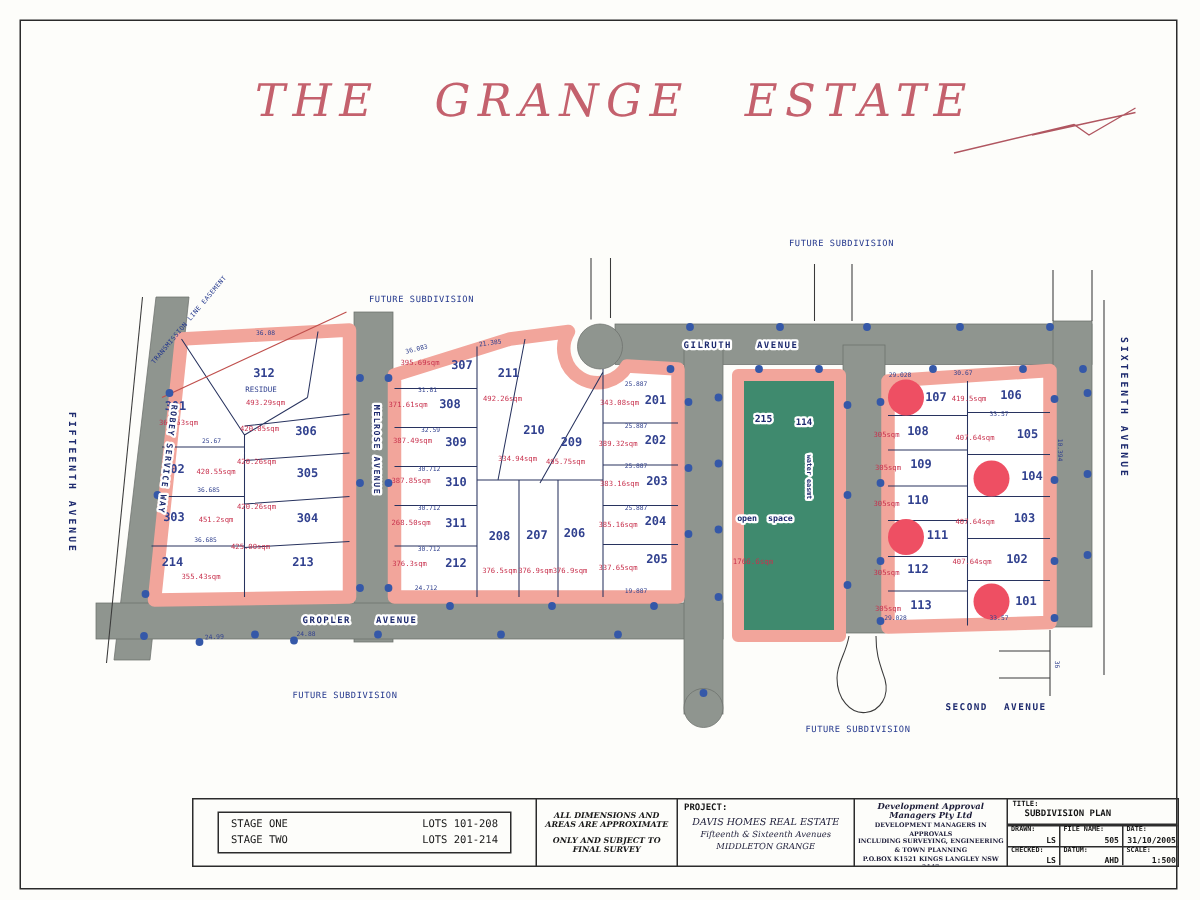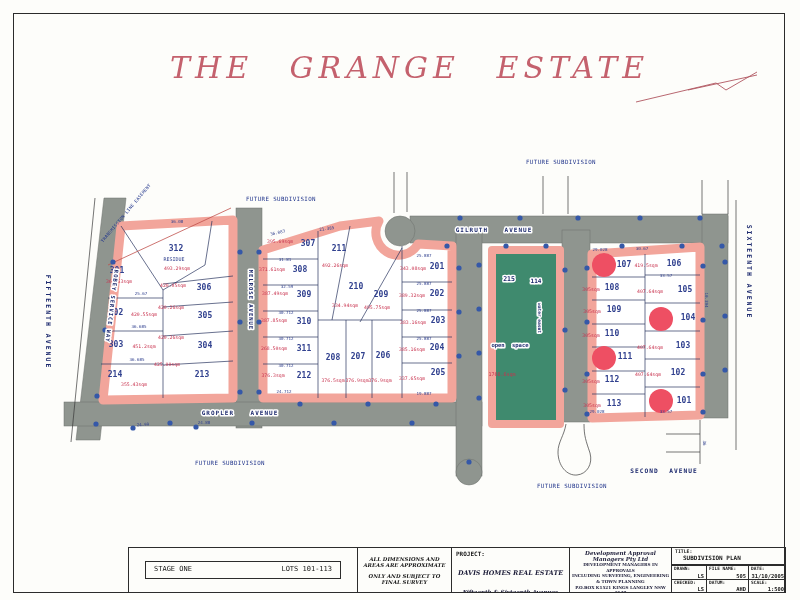--- a/index.html
+++ b/index.html
@@ -22,33 +22,33 @@
   .osarea{font-size:5px;fill:#c8324e;text-anchor:middle}
   .dot{fill:#3558a8}
   .sold{fill:#ee4f63}
   .road{fill:#8f958f;stroke:#6c706c;stroke-width:.5}
   .block{fill:#ffffff;stroke:#f2a59b;stroke-width:9;stroke-linejoin:round;stroke-linecap:round}
   .greenblock{fill:#3f8a6e;stroke:#f2a59b;stroke-width:8;stroke-linejoin:round}
   .lotlines{fill:none;stroke:#28335f;stroke-width:.7}
   .thinline{fill:none;stroke:#3a3a3a;stroke-width:.7}
   .redline{fill:none;stroke:#c0504d;stroke-width:.8}
   
-  .tblock{position:absolute;left:128px;top:547px;width:658px;height:46px;display:flex;color:#161616}
+  .tblock{position:absolute;left:128px;top:532px;width:658px;height:46px;display:flex;color:#161616}
   .tb-box{border:1px solid #2c2c2c;border-left:none;box-sizing:border-box;height:46px;overflow:hidden}
   .tb-box:first-child{border-left:1px solid #2c2c2c}
   .tb-stages{width:230px;display:flex;align-items:center;justify-content:center}
   .tb-stages-inner{border:1px solid #2c2c2c;width:196px;padding:2px 8px;box-sizing:border-box}
   .stage-row{display:flex;justify-content:space-between;font-size:7px;line-height:1.6;white-space:nowrap}
   .tb-note{width:94px;display:flex;flex-direction:column;justify-content:center;gap:5px;
       text-align:center;font-family:"DejaVu Serif",serif;font-style:italic;font-weight:bold;
       font-size:5.3px;padding:0 5px}
   .tb-project{width:118px;padding:2px 4px;box-sizing:border-box}
   .tb-project .plabel{font-size:6px;font-weight:bold}
-  .tb-project .pline{font-family:"DejaVu Serif",serif;font-style:italic;font-weight:bold;
-      text-align:center;font-size:6.4px;margin-top:12px;color:#1c1c38}
+  .tb-project .pline{font-family:"DejaVu Serif",serif;font-style:italic;font-weight:normal;
+      text-align:center;font-size:6.4px;margin-top:2px;color:#1c1c38}
   .tb-project .pline2{font-size:5.6px}
   .tb-consult{width:102px;text-align:center;font-family:"DejaVu Serif",serif;color:#1c1c38;
       padding-top:2px;box-sizing:border-box}
   .tb-consult .c1{font-size:5.6px;font-weight:bold;font-style:italic}
   .tb-consult .c2{font-size:4.2px;font-weight:bold;line-height:1.35}
   .tb-title{width:114px;display:flex;flex-direction:column}
   .tb-title-top{height:17px;border-bottom:1px solid #2c2c2c;padding:1px 3px;box-sizing:border-box}
   .tb-title-top .tlabel{font-size:4.8px;font-weight:bold}
   .tb-title-top .tvalue{font-size:6px;font-weight:bold;margin-left:8px}
   .tb-grid{flex:1;display:grid;grid-template-columns:34px 42px 38px;grid-template-rows:1fr 1fr}
@@ -280,21 +280,25 @@
         <text x="705" y="300" transform="rotate(90 705 300)" class="dim">10.394</text>
         <text x="703" y="443" transform="rotate(90 703 443)" class="dim">36</text>
       </g>
   </svg>
 
   <div class="tblock">
     <div class="tb-box tb-stages">
       <div class="tb-stages-inner">
         <div class="stage-row">
           <span>STAGE ONE</span>
-          <span>LOTS 101-113</span>
+          <span>LOTS 101-208</span>
+        </div>
+        <div class="stage-row">
+          <span>STAGE TWO</span>
+          <span>LOTS 201-214</span>
         </div>
       </div>
     </div>
     <div class="tb-box tb-note">
       <div>ALL DIMENSIONS AND AREAS ARE APPROXIMATE</div>
       <div>ONLY AND SUBJECT TO FINAL SURVEY</div>
     </div>
     <div class="tb-box tb-project">
       <div class="plabel">PROJECT:</div>
       <div class="pline">DAVIS HOMES REAL ESTATE</div>

